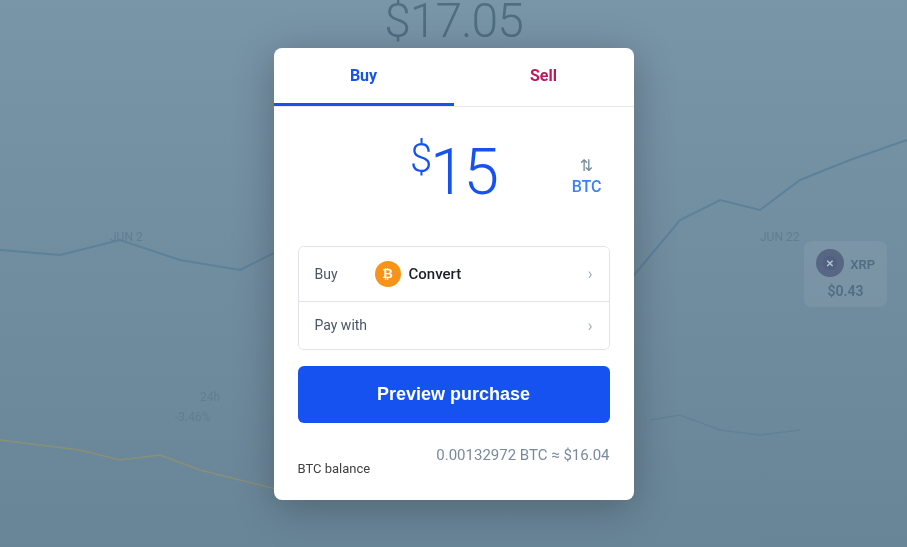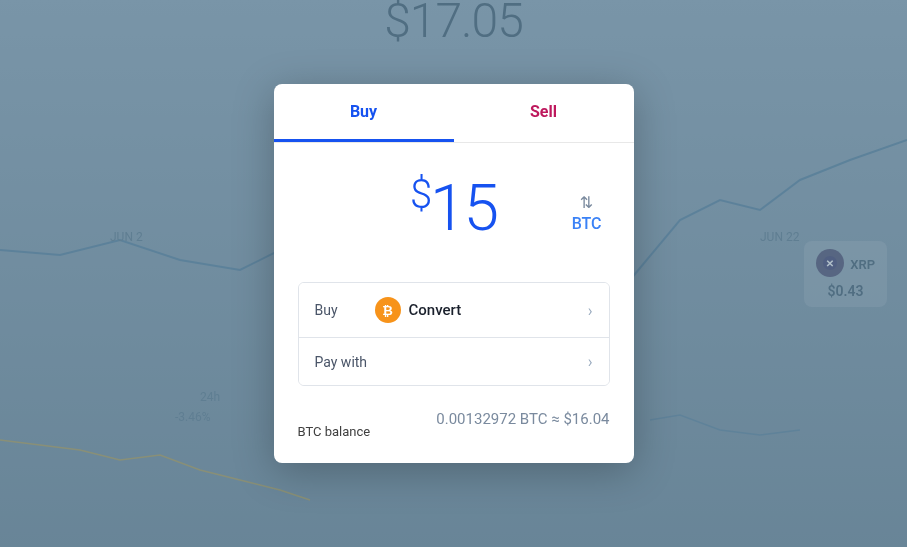--- a/index.html
+++ b/index.html
@@ -357,20 +357,21 @@
         <span class="chevron-right">›</span>
       </div>
 
       <div class="option-row">
         <span class="option-label">Pay with</span>
         <span class="chevron-right">›</span>
       </div>
 
     </div>
 
+    <button class="preview-btn">Preview purchase</button>
 
     <div class="balance-row">
       <span class="balance-label">BTC balance</span>
       <span class="balance-value">0.00132972 BTC ≈ $16.04</span>
     </div>
 
   </div>
 </div>
 
 </body></html>

